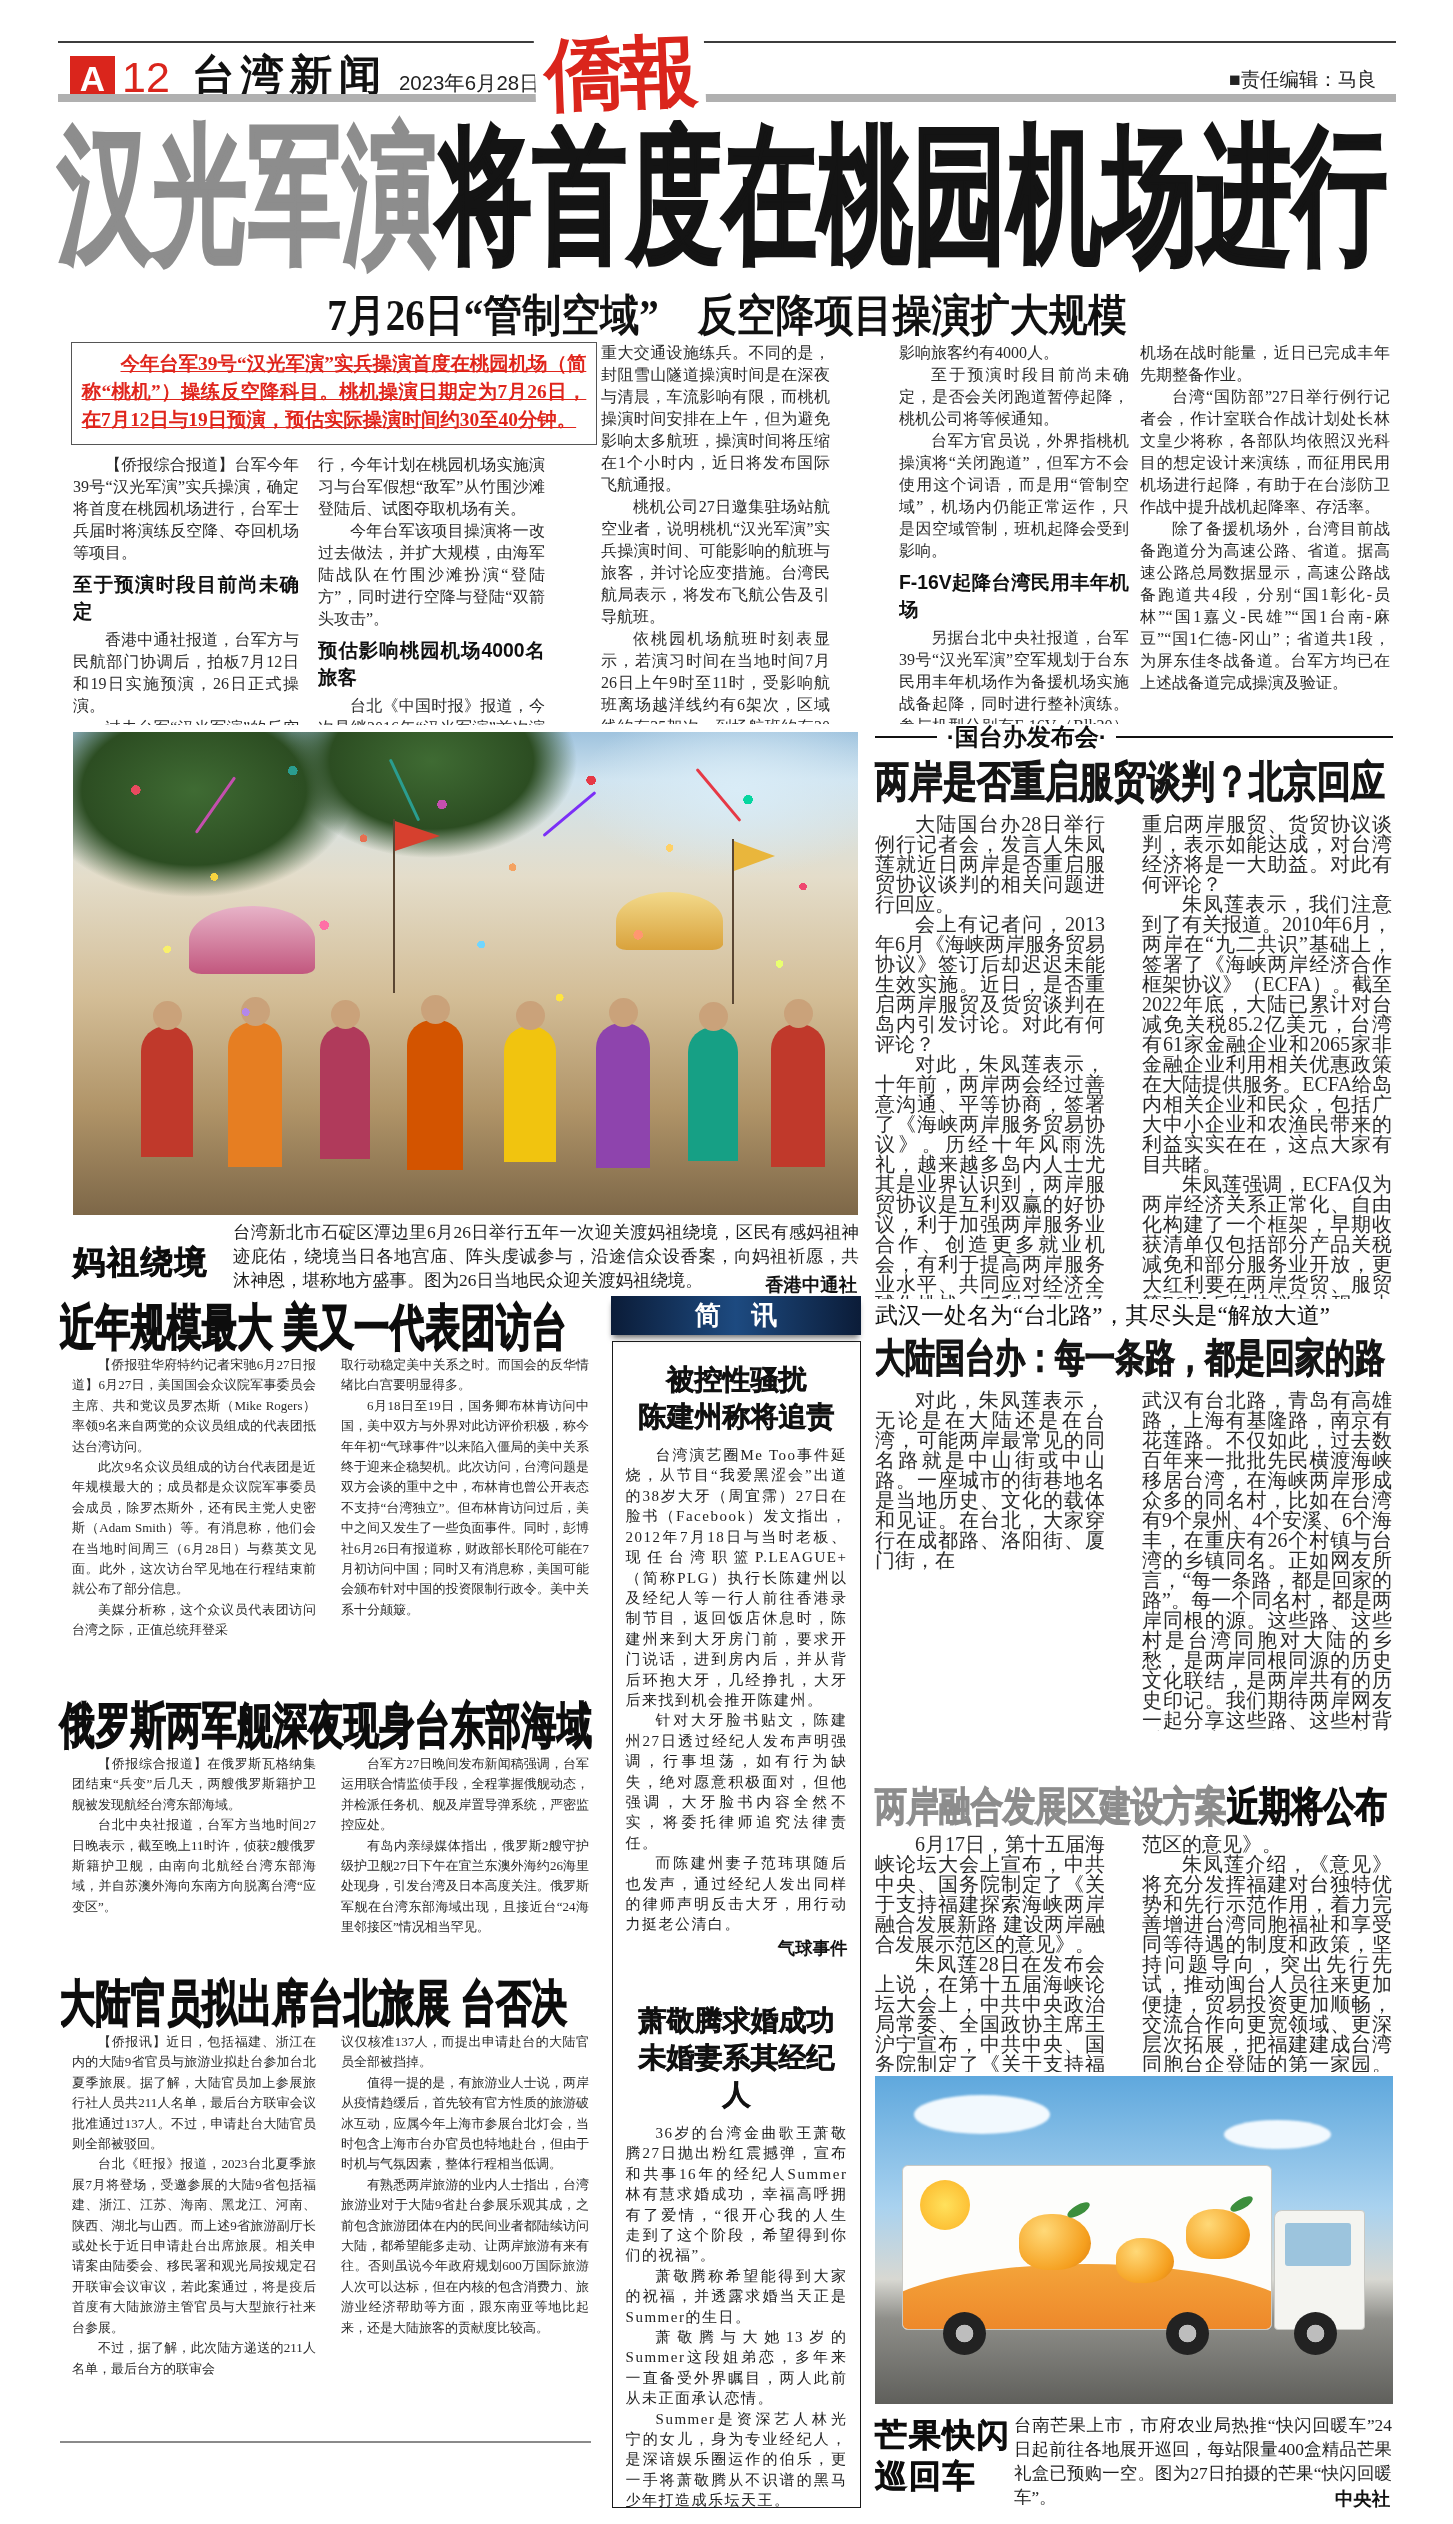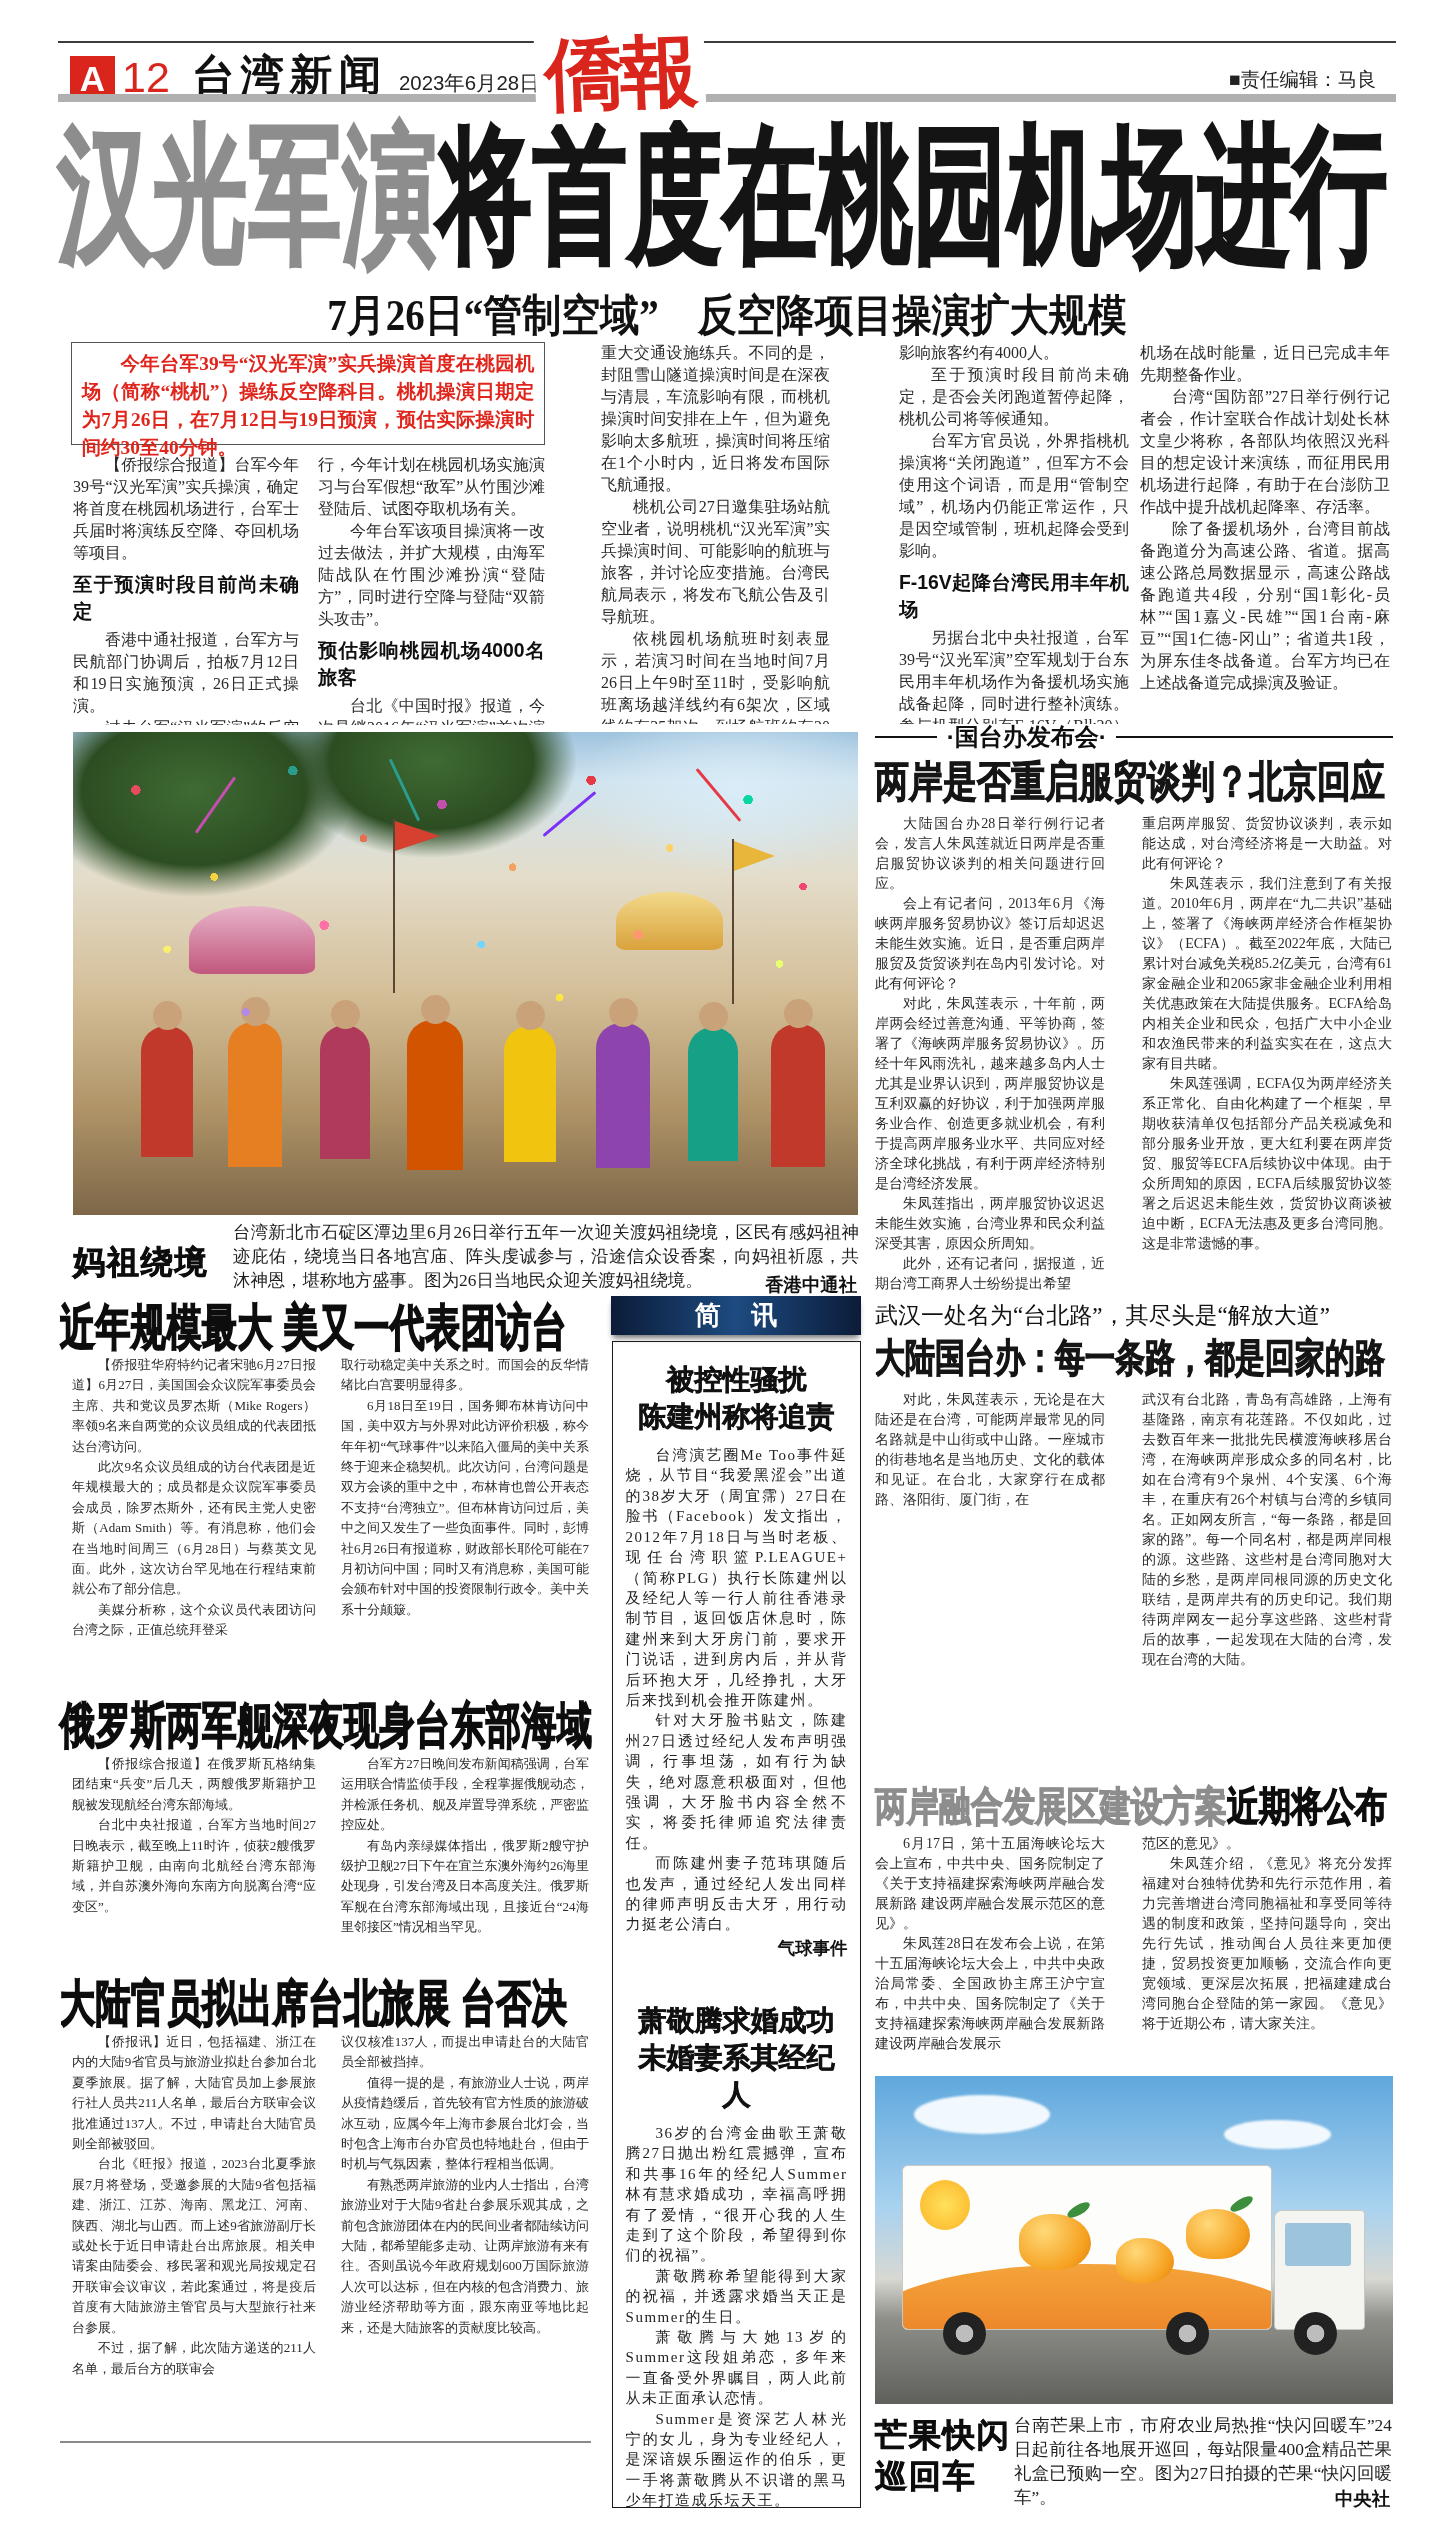--- a/index.html
+++ b/index.html
@@ -25,28 +25,28 @@
   
   .hl-main{left:58px;top:118px;width:1338px;font:900 94px/97px var(--hei);white-space:nowrap;
         transform:scaleY(1.58);transform-origin:top left;letter-spacing:1px;-webkit-text-stroke:1.9px currentColor;color:#141414;}
   .hl-main .g{color:var(--hgray);-webkit-text-stroke:1.9px var(--hgray);}
   .subhl{left:58px;top:290px;width:1338px;text-align:center;font:700 39px/45px var(--song);
         transform:scaleY(1.12);transform-origin:top;white-space:nowrap;color:#111;}
   
   .col{position:absolute;overflow:hidden;text-align:justify;}
   .body17{font-size:16px;line-height:22px;color:#2a2a2a;}
   .body16{font-size:13px;line-height:20.4px;color:#2a2a2a;}
-  .gtbbody{font-size:14px;line-height:20px;color:#2a2a2a;}
+  .gtbbody{font-size:20px;line-height:20px;color:#2a2a2a;}
   .briefbody{font-size:15px;line-height:20.4px;letter-spacing:1.5px;color:#222;}
   p{margin:0;text-indent:2em;}
   p.ni{text-indent:0;}
   .colsub{font:700 19.4px/27px var(--hei);color:#0f0f0f;margin:6.8px 0 3.9px;text-indent:0;}
   
-  .leadbox{left:71px;top:342px;width:474px;height:103px;border:1.5px solid #555;box-sizing:border-box;
-        padding:6.8px 9.7px;color:var(--leadred);font:700 19.4px/28px var(--song);text-align:justify;}
+  .leadbox{left:71px;top:342px;width:526px;height:103px;border:1.5px solid #555;box-sizing:border-box;
+        padding:6.8px 9.7px;color:var(--leadred);font:700 19.4px/28px var(--song);text-align:justify;text-decoration:underline;}
   
   .hl-black{font:900 35px/43px var(--hei);white-space:nowrap;color:#0d0d0d;
         transform:scaleY(1.4);transform-origin:top left;-webkit-text-stroke:1.2px currentColor;letter-spacing:0.5px;}
   .hl-song{font:700 34px/43px var(--song);white-space:nowrap;color:#151515;
         transform:scaleY(1.25);transform-origin:top left;-webkit-text-stroke:0.8px currentColor;}
   .hl-song2{font:700 30px/39px var(--song);white-space:nowrap;color:#151515;
         transform:scaleY(1.3);transform-origin:top left;-webkit-text-stroke:0.8px currentColor;}
   .hl-mix{font:900 32px/41px var(--hei);white-space:nowrap;color:#0d0d0d;
         transform:scaleY(1.25);transform-origin:top left;-webkit-text-stroke:1px currentColor;}
   .hl-mix .g{color:var(--hgray);-webkit-text-stroke:1px var(--hgray);}

